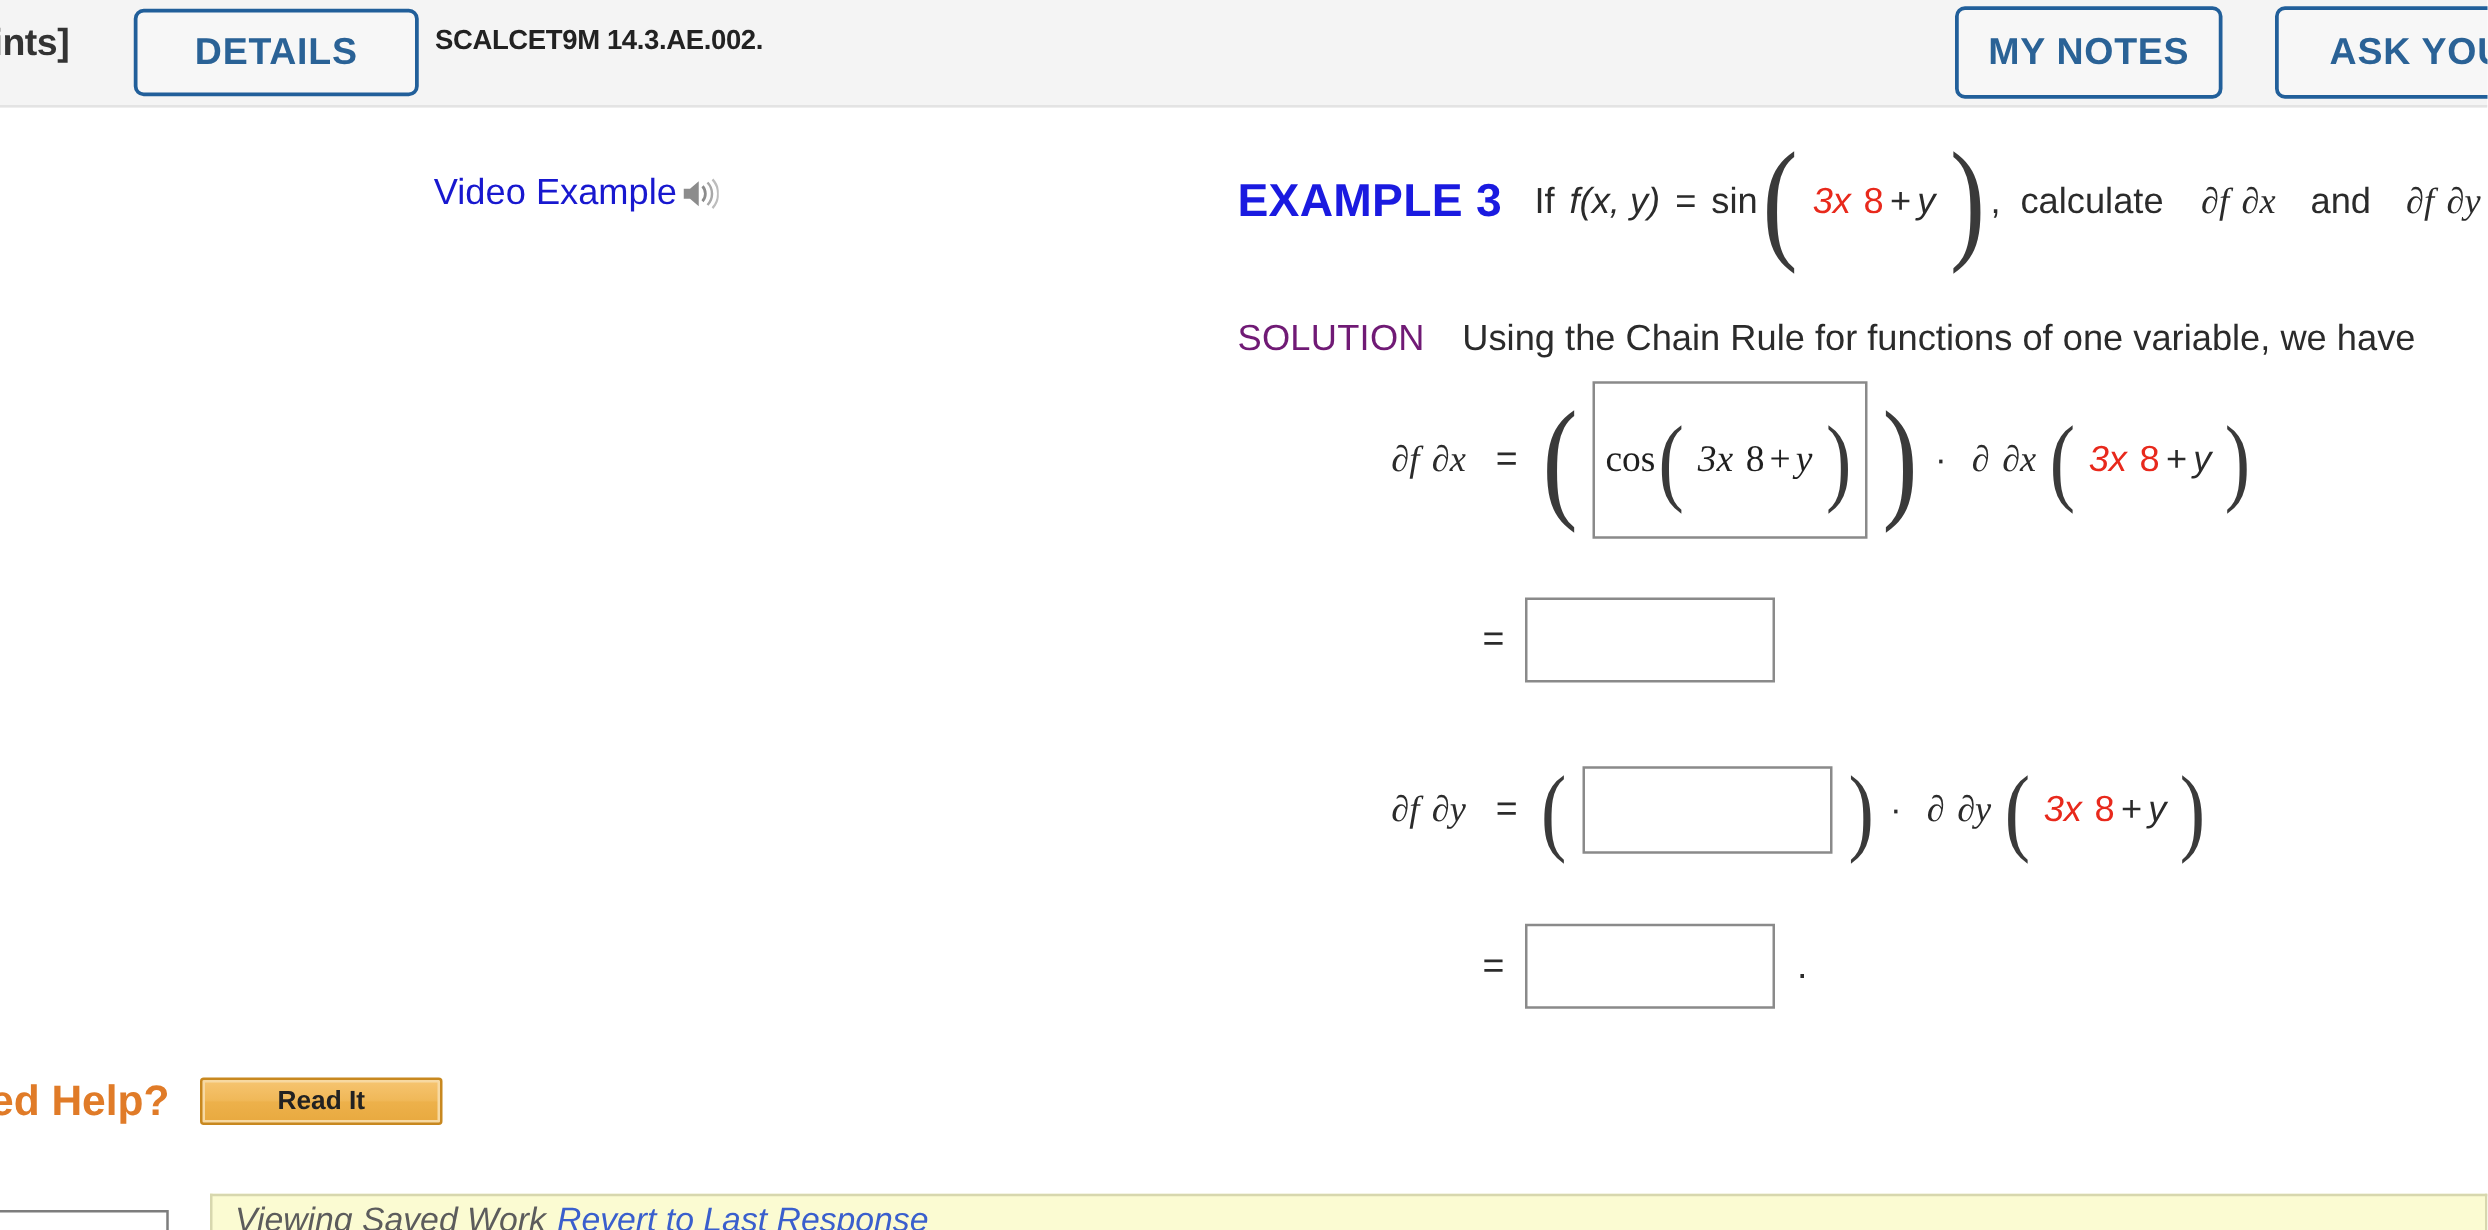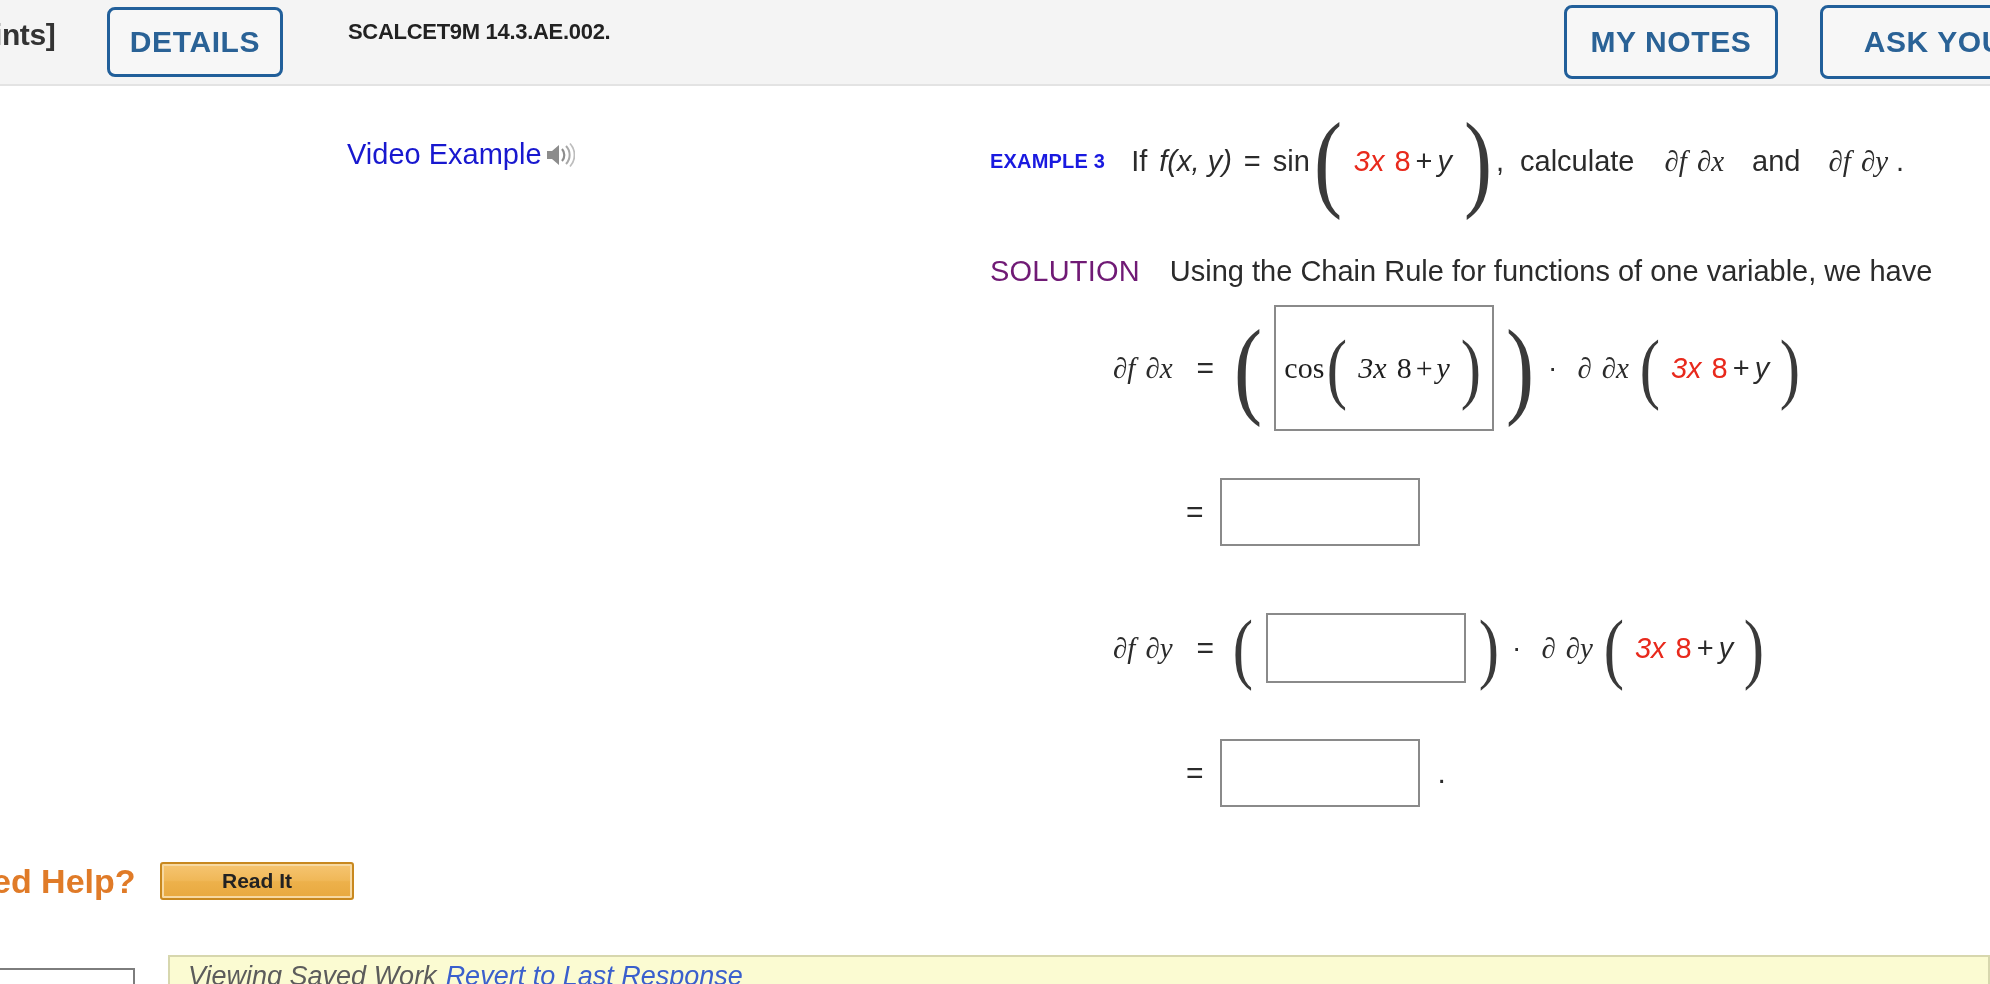--- a/index.html
+++ b/index.html
@@ -45,21 +45,21 @@
     font-weight: 600;
     letter-spacing: 0.6px;
     display: flex;
     align-items: center;
     justify-content: center;
     box-sizing: border-box;
     white-space: nowrap;
     cursor: pointer;
     font-family: "Liberation Sans", sans-serif;
   }
-  .btn-details { left: 107px; top: 7px; width: 176px; height: 70px; }
+  .btn-details { left: 107px; top: 7px; width: 228px; height: 70px; }
   .btn-mynotes { left: 1564px; top: 5px; width: 214px; height: 74px; }
   .btn-askteacher { left: 1820px; top: 5px; width: 250px; height: 74px; }
 
   .problem-id {
     position: absolute;
     left: 348px;
     top: 19px;
     font-size: 22px;
     font-weight: bold;
     color: #222222;
@@ -92,21 +92,21 @@
   .example-line {
     display: flex;
     align-items: center;
     white-space: nowrap;
     font-size: 29px;
     color: #2b2b2b;
   }
   .ex-label {
     color: #1a1ae0;
     font-weight: bold;
-    font-size: 20px;
+    font-size: 37px;
     letter-spacing: 0.2px;
     margin-right: 26px;
   }
   .sol-label {
     color: #701a75;
     font-size: 29px;
     letter-spacing: 0.2px;
     margin-right: 30px;
   }
   .solution-line {

